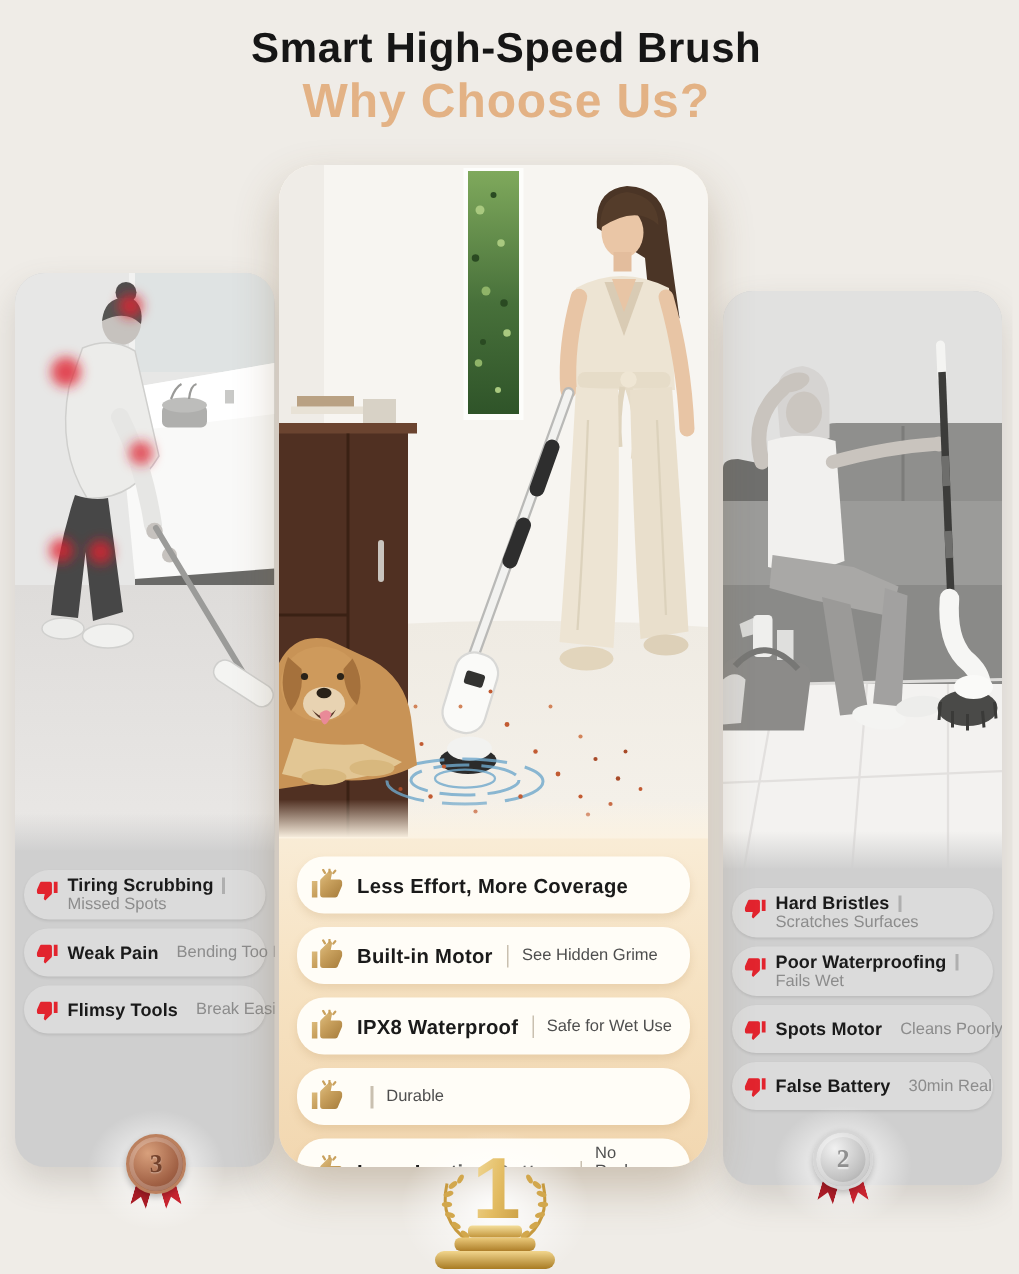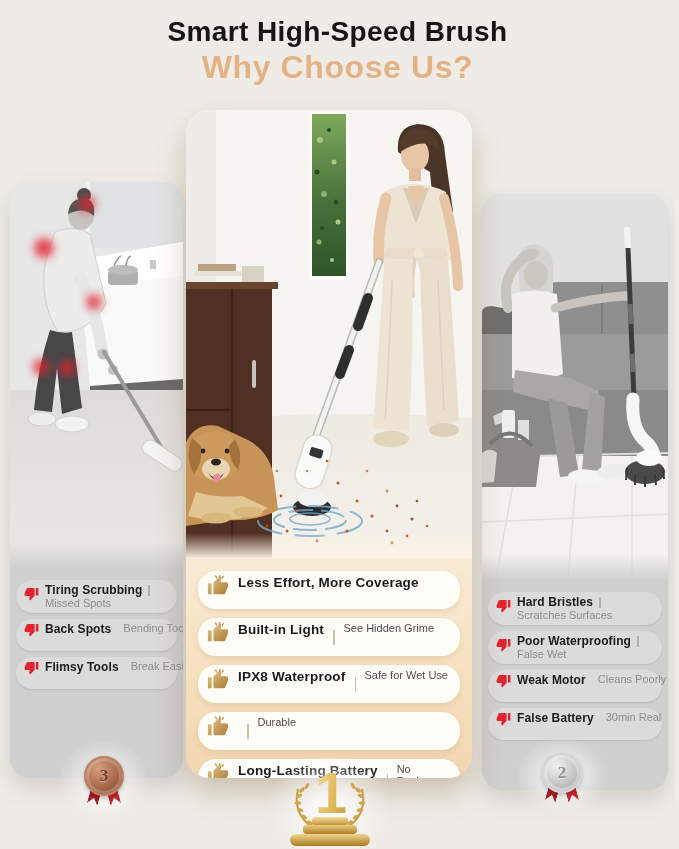--- a/index.html
+++ b/index.html
@@ -28,21 +28,21 @@
   .panel.left .photo::after,.panel.right .photo::after{content:"";position:absolute;left:0;right:0;bottom:-1px;height:26px;
       background:linear-gradient(180deg,rgba(207,207,207,0),#CFCFCF);}
   .panel.center .photo::after{content:"";position:absolute;left:0;right:0;bottom:-1px;height:26px;
       background:linear-gradient(180deg,rgba(251,242,226,0),#FBF2E2);}
 
   
   .features{position:absolute;left:0;right:0;display:flex;flex-direction:column;}
   .side-features{top:398px;padding:0 6px;gap:6px;}
   .center-features{top:461px;padding:0 12px;gap:9px;}
 
-  .pill{display:flex;align-items:flex-start;border-radius:18px;}
+  .pill{display:flex;align-items:center;border-radius:18px;}
   .side-features .pill{background:#DBDBDB;min-height:26px;padding:3px 8px;box-shadow:0 1px 2px rgba(0,0,0,.10);}
   .center-features .pill{background:#FFFDF7;min-height:30px;padding:4px 12px 4px 9px;
       box-shadow:0 3px 6px rgba(170,130,70,.18);}
 
   .thumb{flex:0 0 auto;}
   .side-features .thumb{width:15px;height:15px;margin-right:6px;}
   .center-features .thumb{width:22px;height:22px;margin-right:9px;}
 
   .f-title{font-weight:700;color:#1A1A1A;white-space:nowrap;}
   .side-features .f-title{font-size:12px;letter-spacing:.1px;}
@@ -188,21 +188,21 @@
               <span class="f-title">Tiring Scrubbing</span>
               <span class="vbar"></span>
             </div>
           <span class="f-detail">Missed Spots</span>
         </div>
       </div>
       <div class="pill inline">
         <svg class="thumb" viewBox="0 0 24 24">
             <use href="#ic-down"></use>
           </svg>
-        <span class="f-title">Back Spots</span>
+        <span class="f-title">Weak Pain</span>
         <span class="vbar"></span>
         <span class="f-detail">Bending Too Much</span>
       </div>
       <div class="pill inline">
         <svg class="thumb" viewBox="0 0 24 24">
             <use href="#ic-down"></use>
           </svg>
         <span class="f-title">Flimsy Tools</span>
         <span class="vbar"></span>
         <span class="f-detail">Break Easily</span>
@@ -344,21 +344,21 @@
       <div class="pill inline">
         <svg class="thumb" viewBox="0 0 24 24">
             <use href="#ic-up"></use>
           </svg>
         <span class="f-title">Less Effort, More Coverage</span>
       </div>
       <div class="pill inline">
         <svg class="thumb" viewBox="0 0 24 24">
             <use href="#ic-up"></use>
           </svg>
-        <span class="f-title">Built-in Light</span>
+        <span class="f-title">Built-in Motor</span>
         <span class="vbar"></span>
         <span class="f-detail">See Hidden Grime</span>
       </div>
       <div class="pill inline">
         <svg class="thumb" viewBox="0 0 24 24">
             <use href="#ic-up"></use>
           </svg>
         <span class="f-title">IPX8 Waterproof</span>
         <span class="vbar"></span>
         <span class="f-detail">Safe for Wet Use</span>
@@ -455,28 +455,28 @@
       </div>
       <div class="pill stacked">
         <svg class="thumb" viewBox="0 0 24 24">
             <use href="#ic-down"></use>
           </svg>
         <div class="txt">
           <div class="row1">
               <span class="f-title">Poor Waterproofing</span>
               <span class="vbar"></span>
             </div>
-          <span class="f-detail">False Wet</span>
+          <span class="f-detail">Fails Wet</span>
         </div>
       </div>
       <div class="pill inline">
         <svg class="thumb" viewBox="0 0 24 24">
             <use href="#ic-down"></use>
           </svg>
-        <span class="f-title">Weak Motor</span>
+        <span class="f-title">Spots Motor</span>
         <span class="vbar"></span>
         <span class="f-detail">Cleans Poorly</span>
       </div>
       <div class="pill inline">
         <svg class="thumb" viewBox="0 0 24 24">
             <use href="#ic-down"></use>
           </svg>
         <span class="f-title">False Battery</span>
         <span class="vbar"></span>
         <span class="f-detail">30min Real</span>

